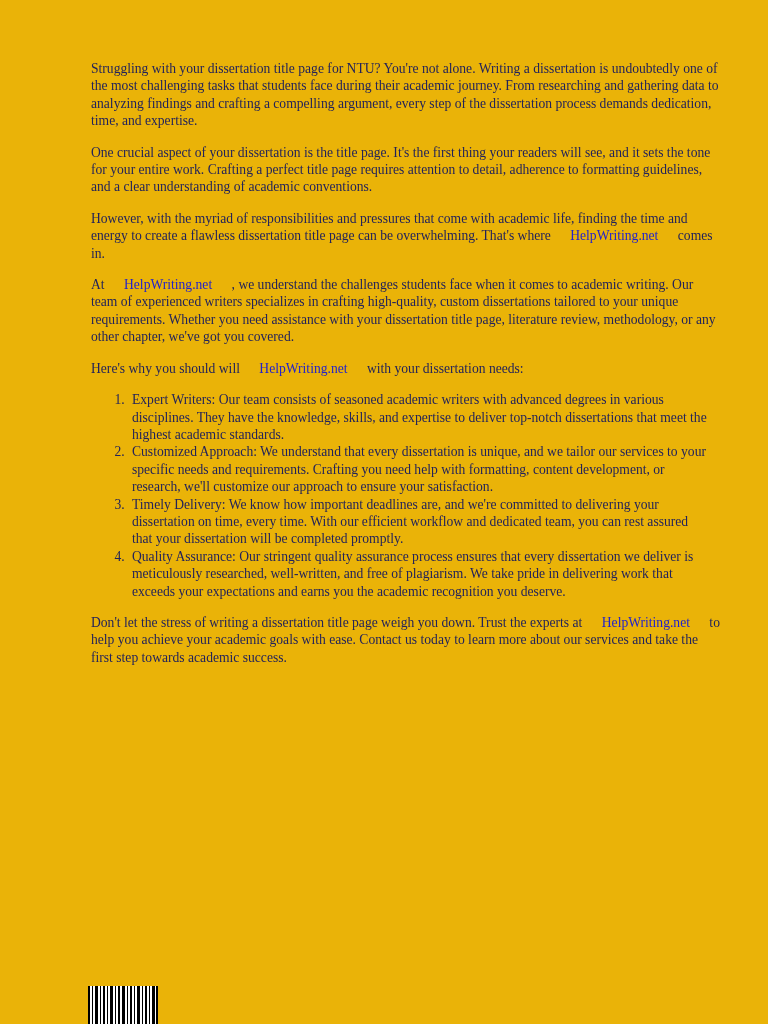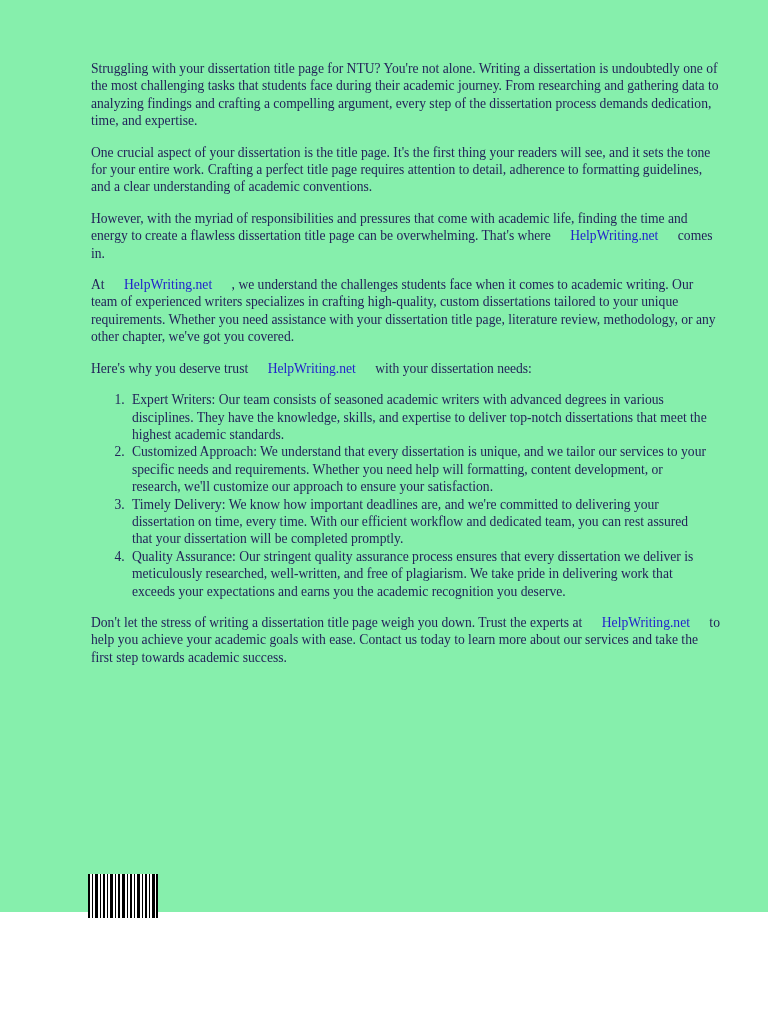--- a/index.html
+++ b/index.html
@@ -6,22 +6,22 @@
   html, body {
     width: 768px;
     height: 1024px;
     background: #ffffff;
     overflow: hidden;
     font-family: "Liberation Serif", "DejaVu Serif", serif;
   }
   .page {
     position: relative;
     width: 768px;
-    height: 912px;
-    background: #86efac;
+    height: 1024px;
+    background: #eab308;
   }
   .content {
     position: absolute;
     left: 91px;
     top: 60px;
     width: 630px;
     color: #23235a;
     font-size: 13.6px;
     line-height: 17.4px;
     text-align: left;
@@ -74,28 +74,28 @@
       <span>comes in.</span>
     </p>
 
     <p class="para">
       <span>At</span>
       <a class="lnk">HelpWriting.net</a>
       <span>, we understand the challenges students face when it comes to academic writing. Our team of experienced writers specializes in crafting high-quality, custom dissertations tailored to your unique requirements. Whether you need assistance with your dissertation title page, literature review, methodology, or any other chapter, we've got you covered.</span>
     </p>
 
     <p class="para">
-      <span>Here's why you deserve trust</span>
+      <span>Here's why you should will</span>
       <a class="lnk">HelpWriting.net</a>
       <span>with your dissertation needs:</span>
     </p>
 
     <ol class="benefits">
       <li>Expert Writers: Our team consists of seasoned academic writers with advanced degrees in various disciplines. They have the knowledge, skills, and expertise to deliver top-notch dissertations that meet the highest academic standards.</li>
-      <li>Customized Approach: We understand that every dissertation is unique, and we tailor our services to your specific needs and requirements. Whether you need help will formatting, content development, or research, we'll customize our approach to ensure your satisfaction.</li>
+      <li>Customized Approach: We understand that every dissertation is unique, and we tailor our services to your specific needs and requirements. Crafting you need help with formatting, content development, or research, we'll customize our approach to ensure your satisfaction.</li>
       <li>Timely Delivery: We know how important deadlines are, and we're committed to delivering your dissertation on time, every time. With our efficient workflow and dedicated team, you can rest assured that your dissertation will be completed promptly.</li>
       <li>Quality Assurance: Our stringent quality assurance process ensures that every dissertation we deliver is meticulously researched, well-written, and free of plagiarism. We take pride in delivering work that exceeds your expectations and earns you the academic recognition you deserve.</li>
     </ol>
 
     <p class="para">
       <span>Don't let the stress of writing a dissertation title page weigh you down. Trust the experts at</span>
       <a class="lnk">HelpWriting.net</a>
       <span>to help you achieve your academic goals with ease. Contact us today to learn more about our services and take the first step towards academic success.</span>
     </p>
 

